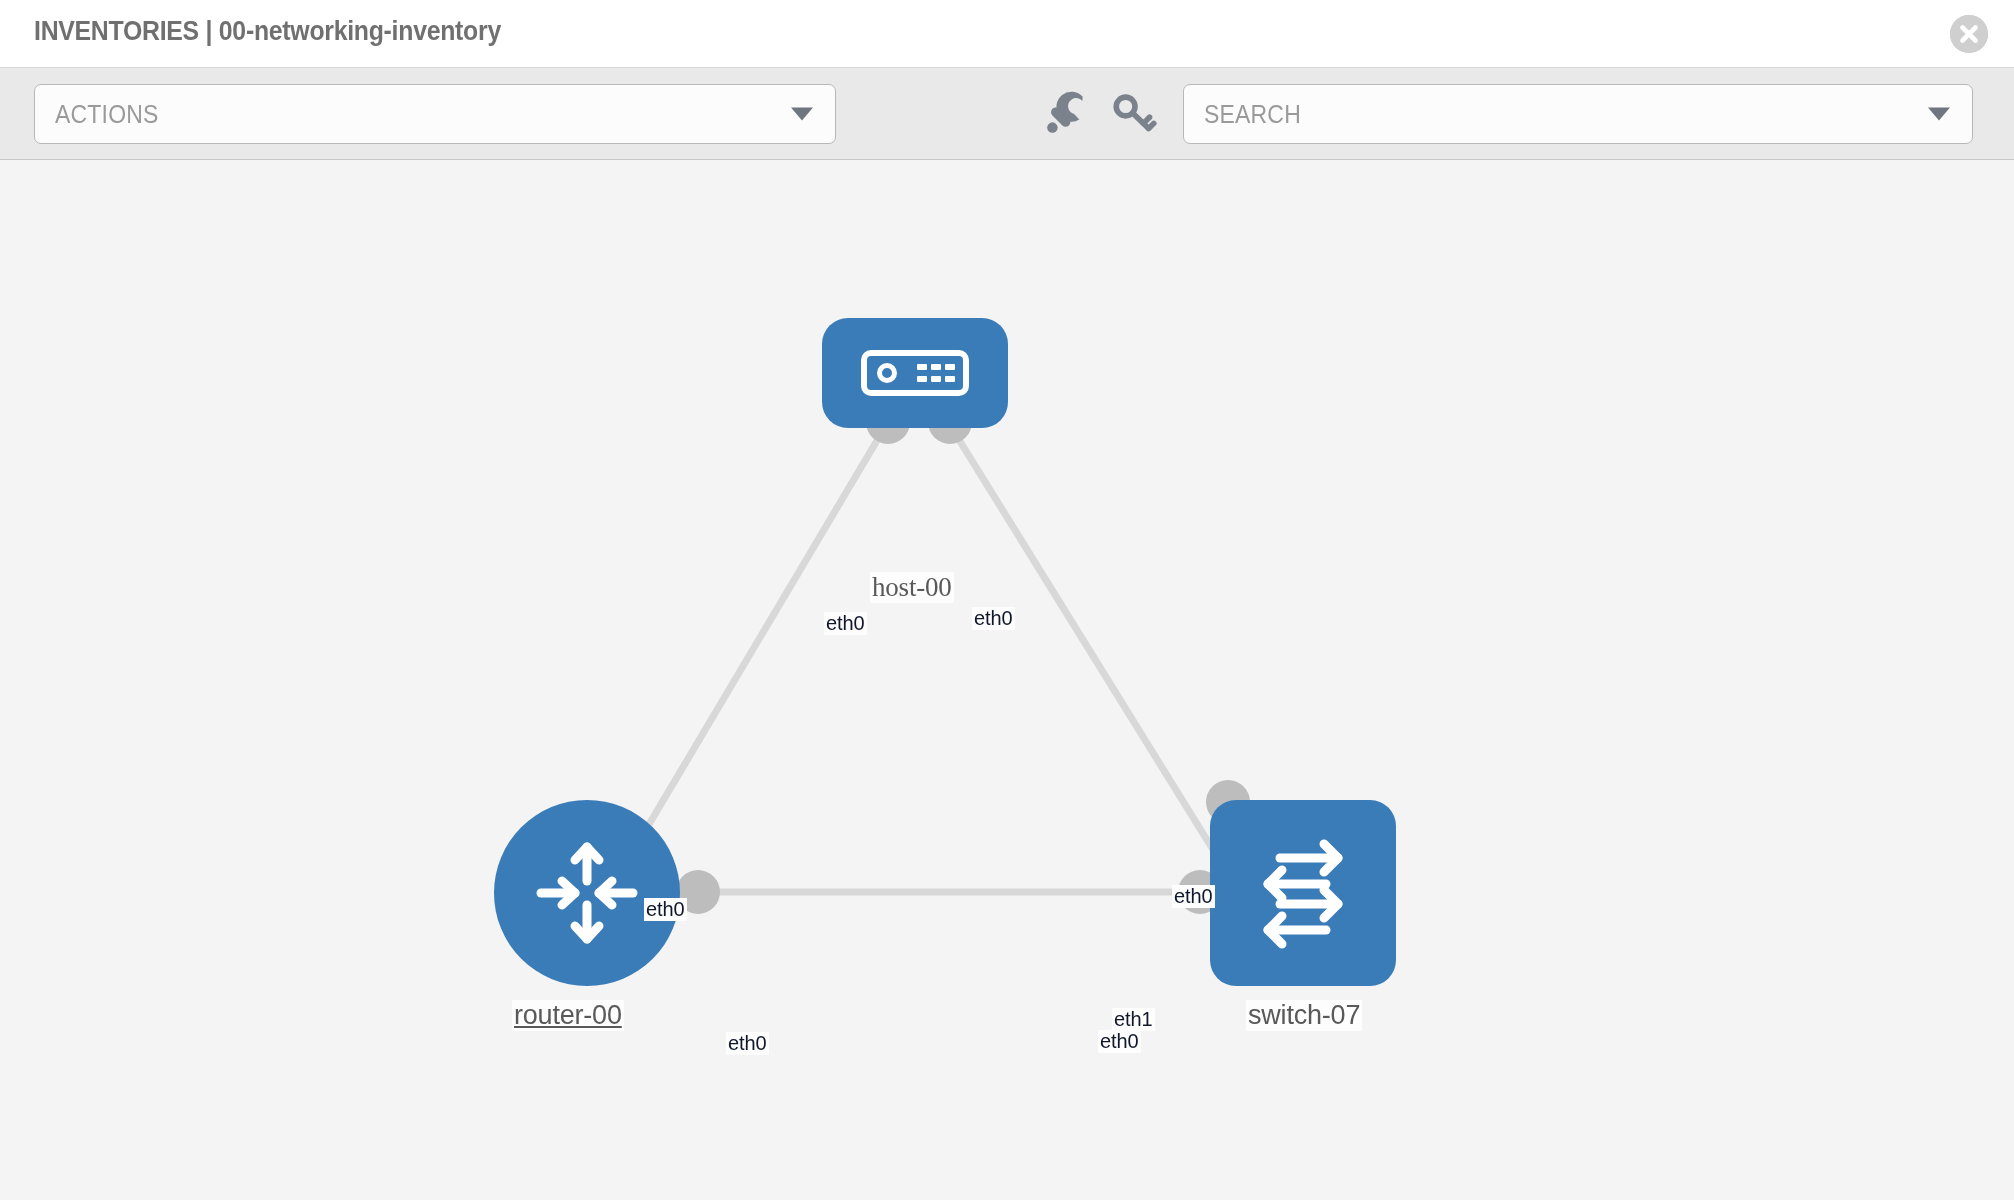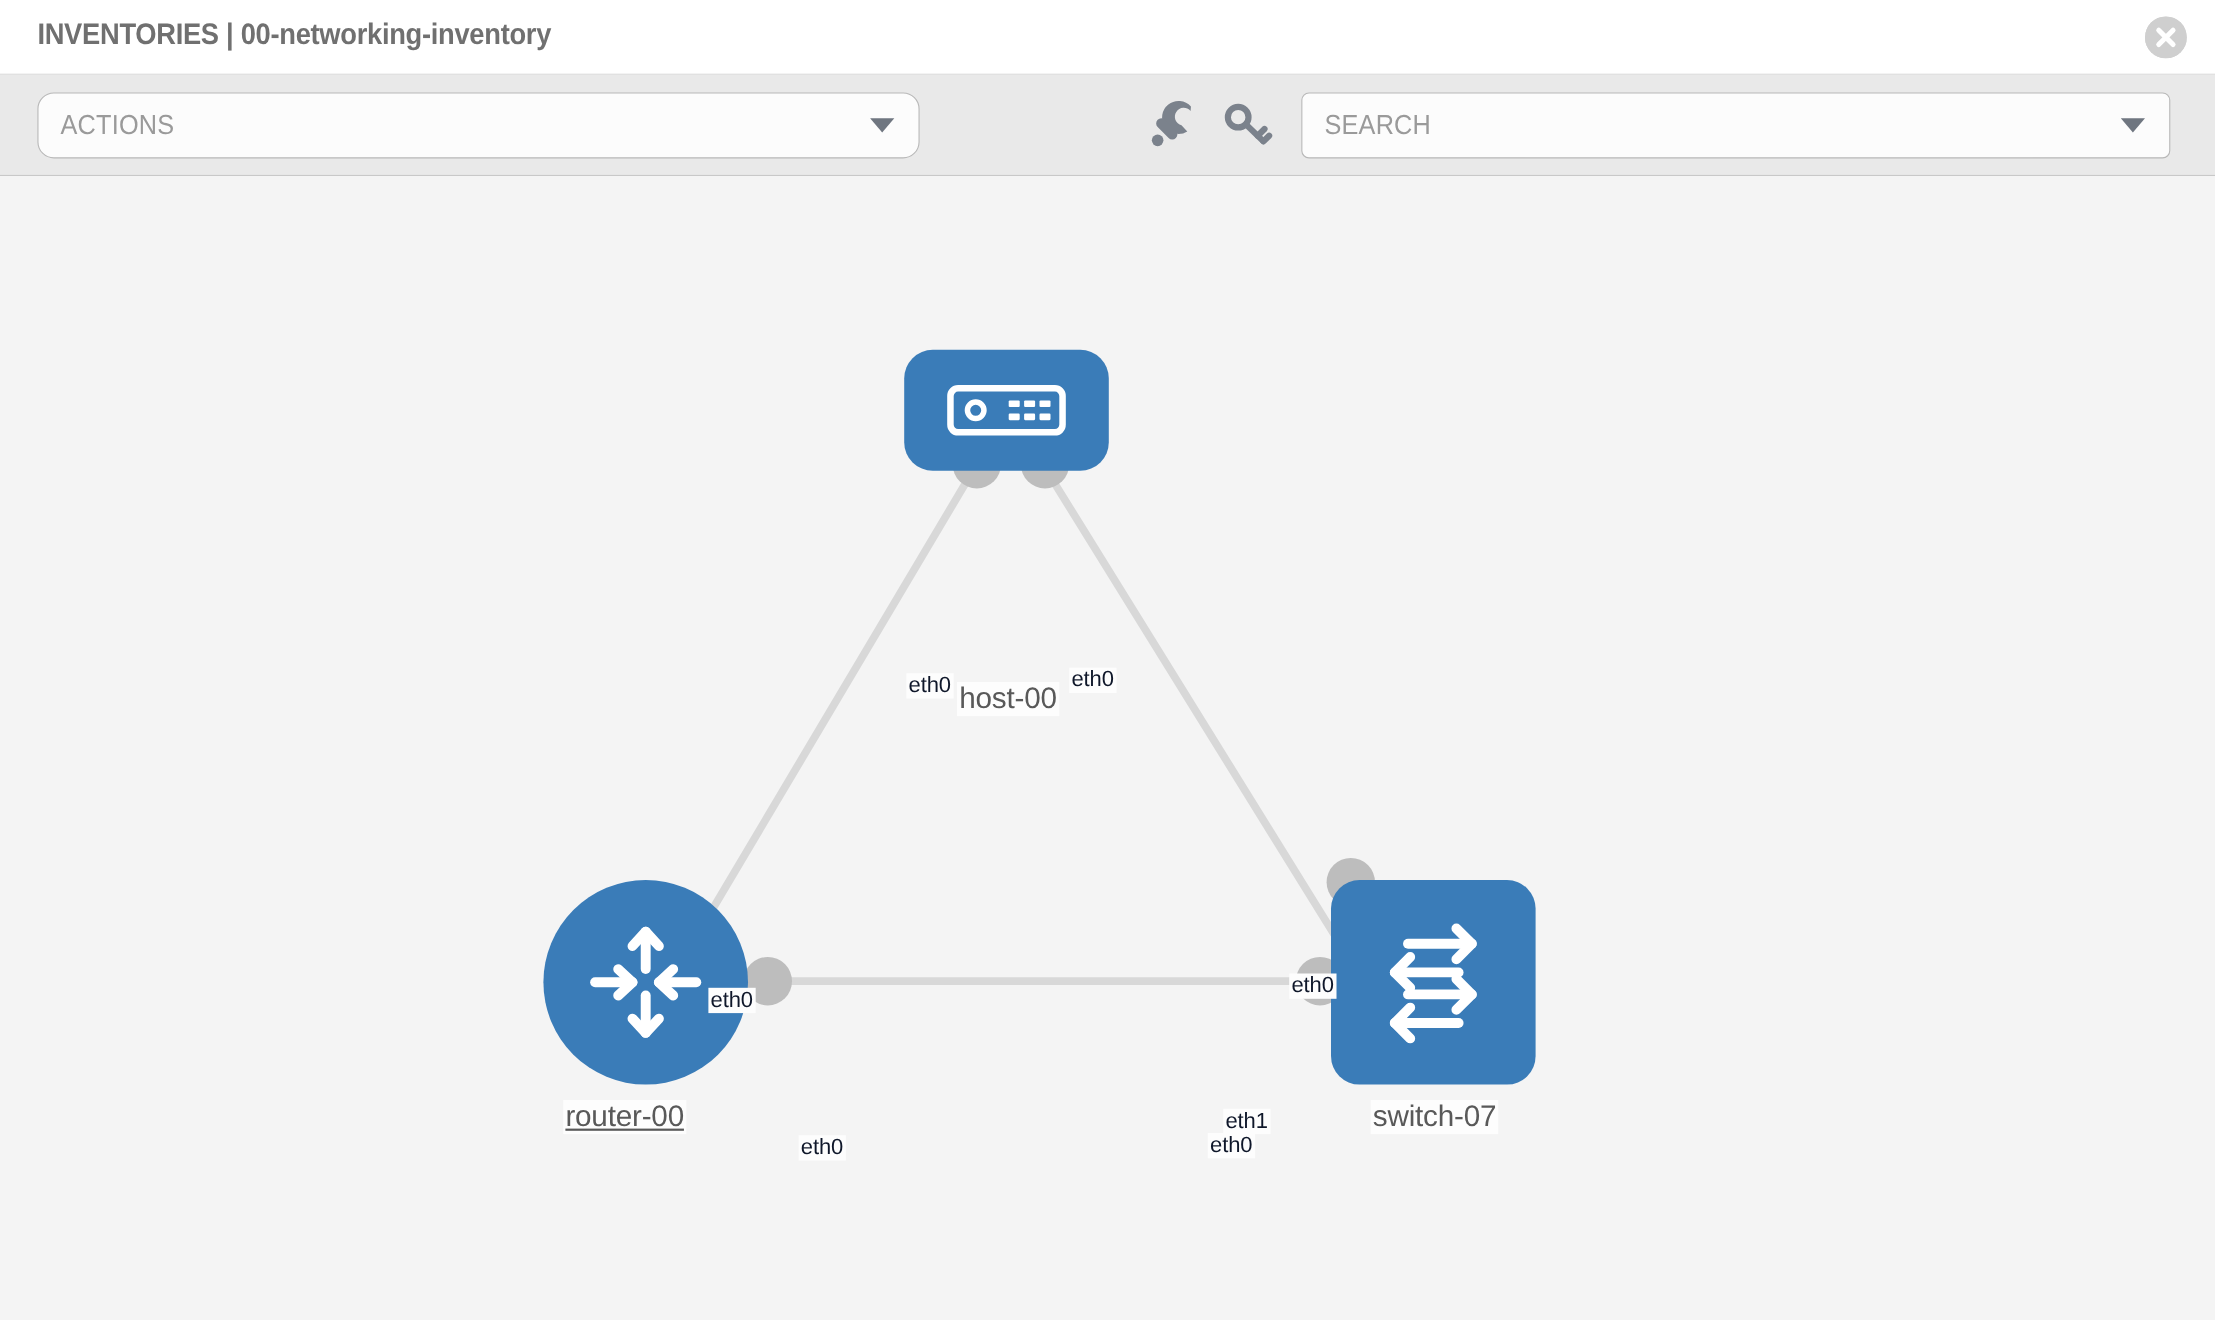--- a/index.html
+++ b/index.html
@@ -89,21 +89,21 @@
     position: absolute;
     right: 22px;
     top: 50%;
     transform: translateY(-50%);
     width: 0; height: 0;
     border-left: 11px solid transparent;
     border-right: 11px solid transparent;
     border-top: 13px solid #6f7680;
   }
 
-  #actions-select { left: 34px; top: 16px; width: 802px; height: 60px; border-radius: 15px; }
+  #actions-select { left: 34px; top: 16px; width: 802px; height: 60px; }
   #search-select  { left: 1183px; top: 16px; width: 790px; height: 60px; }
 
   .tool-icon {
     position: absolute;
     top: 16px;
     width: 60px;
     height: 60px;
     cursor: pointer;
   }
   #wrench-icon { left: 1036px; }
@@ -239,21 +239,21 @@
         <g fill="#ffffff">
           <rect x="56" y="19" width="10" height="6" rx="1"></rect>
           <rect x="70" y="19" width="10" height="6" rx="1"></rect>
           <rect x="84" y="19" width="10" height="6" rx="1"></rect>
           <rect x="56" y="31" width="10" height="6" rx="1"></rect>
           <rect x="70" y="31" width="10" height="6" rx="1"></rect>
           <rect x="84" y="31" width="10" height="6" rx="1"></rect>
         </g>
       </svg>
     </div>
-    <div class="node-label" style="left:870px; top:460px;">host-00</div>
+    <div class="node-label" style="left:870px; top:412px;font-family:Liberation Serif, serif;">host-00</div>
     <div class="iface-label" style="left:824px; top:452px;">eth0</div>
     <div class="iface-label" style="left:972px; top:447px;">eth0</div>
 
     <div class="node circle" style="left:494px; top:640px; width:186px; height:186px;">
       <svg width="116" height="116" viewBox="0 0 116 116" aria-hidden="true">
         <g fill="none" stroke="#ffffff" stroke-width="9" stroke-linecap="round" stroke-linejoin="round">
 
           <path d="M58 46 L58 12"></path>
           <path d="M46 25 L58 12 L70 25"></path>
 

